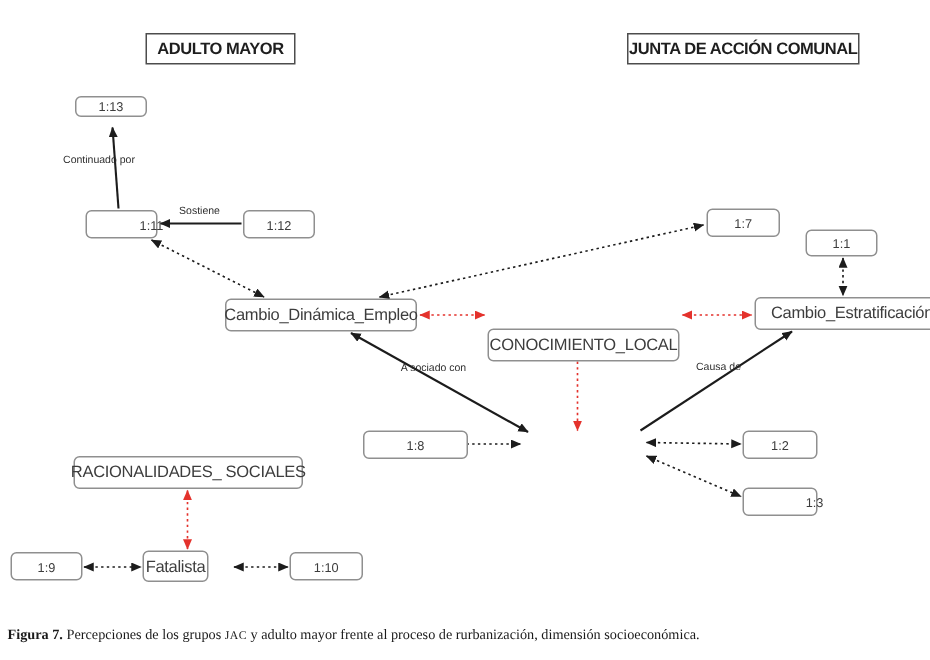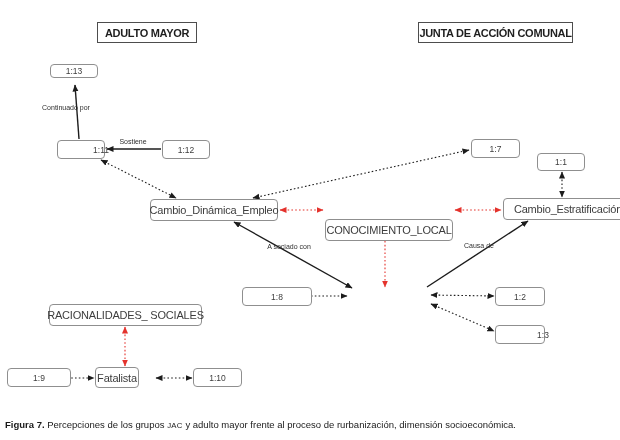--- a/index.html
+++ b/index.html
@@ -19,21 +19,21 @@
   .node.group{
     border:1.4px solid #4d4d4d;font-weight:bold;font-size:11px;color:#1e1e1e;
     letter-spacing:-0.3px;border-radius:0;
   }
   .edge-label{
     position:absolute;transform:translate(-50%,-50%);
     font-size:7px;color:#2e2e2e;white-space:nowrap;pointer-events:none;
   }
   .caption{
     position:absolute;left:5px;top:419px;width:610px;
-    font-family:Liberation Sans, sans-serif;font-size:9.5px;color:#1a1a1a;
+    font-family:Liberation Serif, serif;font-size:9.5px;color:#1a1a1a;
   }
   .caption .cap-label{font-weight:bold;}
   .caption .sc{font-size:7.8px;letter-spacing:0.3px;}
 </style>
 </head>
 <body>
 
 <div class="canvas">
   <svg id="edges-layer" width="620" height="415" viewBox="0 0 620 415">
     <defs>
@@ -71,21 +71,21 @@
       <div class="node quote" style="left: 471px; top: 139px; width: 49px; height: 19px; border-color: rgb(143, 143, 143);">1:7</div>
       <div class="node quote" style="left: 537px; top: 153px; width: 48px; height: 18px; border-color: rgb(143, 143, 143);">1:1</div>
       <div class="node concept" style="left: 150px; top: 199px; width: 128px; height: 22px; border-color: rgb(143, 143, 143);">Cambio_Dinámica_Empleo</div>
       <div class="node concept" style="left: 325px; top: 199px; width: 128px; height: 22px; border-color: rgb(143, 143, 143); margin-top: 20px;">CONOCIMIENTO_LOCAL</div>
       <div class="node concept" style="left: 503px; top: 198px; width: 130px; height: 22px; border-color: rgb(143, 143, 143);">Cambio_Estratificación</div>
       <div class="node quote" style="left: 242px; top: 287px; width: 70px; height: 19px; border-color: rgb(143, 143, 143);">1:8</div>
       <div class="node quote" style="left: 495px; top: 287px; width: 50px; height: 19px; border-color: rgb(143, 143, 143);">1:2</div>
       <div class="node quote" style="left: 495px; top: 325px; width: 50px; height: 19px; border-color: rgb(143, 143, 143); padding-left: 46px;">1:3</div>
       <div class="node concept" style="left: 49px; top: 304px; width: 153px; height: 22px; border-color: rgb(143, 143, 143);">RACIONALIDADES_ SOCIALES</div>
       <div class="node concept" style="left: 95px; top: 367px; width: 44px; height: 21px; border-color: rgb(143, 143, 143);">Fatalista</div>
-      <div class="node quote" style="left: 7px; top: 368px; width: 64px; height: 19px; border-color: rgb(143, 143, 143);">1:9</div>
+      <div class="node quote" style="left: 7px; top: 368px; width: 48px; height: 19px; border-color: rgb(143, 143, 143);">1:9</div>
       <div class="node quote" style="left: 193px; top: 368px; width: 49px; height: 19px; border-color: rgb(143, 143, 143);">1:10</div>
       <div class="edge-label" style="left: 66px; top: 107px;">Continuado por</div>
       <div class="edge-label" style="left: 133px; top: 141px;">Sostiene</div>
       <div class="edge-label" style="left: 289px; top: 246px;">A sociado con</div>
       <div class="edge-label" style="left: 479px; top: 245px;">Causa de</div>
     </div>
 
   <div class="caption"><span class="cap-label">Figura 7.</span><span> Percepciones de los grupos </span><span class="sc">JAC</span><span> y adulto mayor frente al proceso de rurbanización, dimensión socioeconómica.</span></div>
 </div>
 

